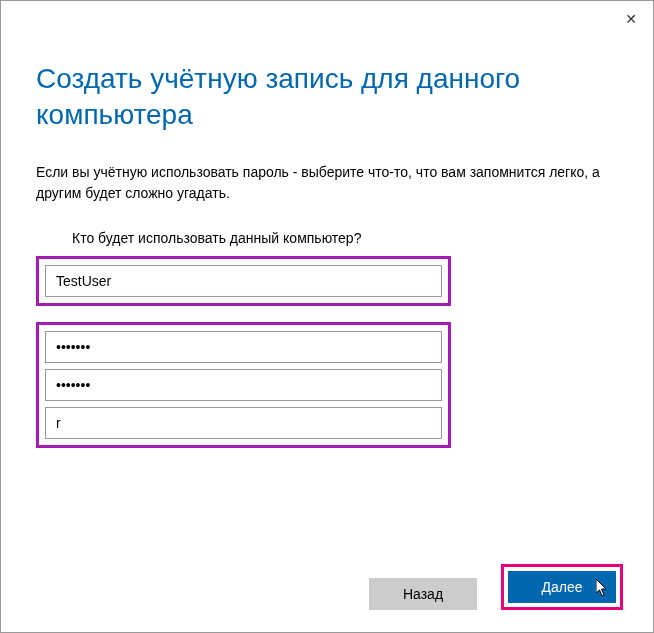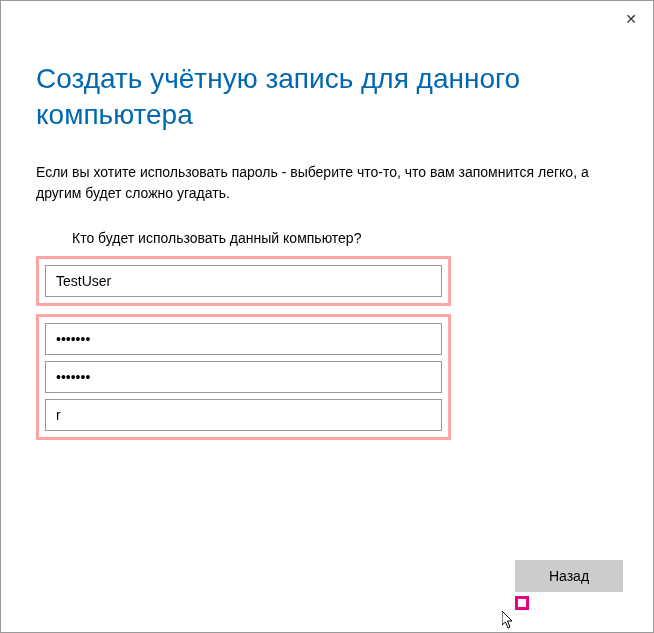--- a/index.html
+++ b/index.html
@@ -44,23 +44,23 @@
       line-height: 1.5;
       margin-bottom: 26px;
     }
     .section-label {
       font-size: 14px;
       color: #000;
       margin-bottom: 10px;
       margin-left: 36px;
     }
     .highlight-box {
-      border: 3px solid #fca5a5;
+      border: 3px solid #a21caf;
       padding: 6px;
-      margin-bottom: 8px;
+      margin-bottom: 16px;
       width: 415px;
     }
     input[type="text"], input[type="password"] {
       width: 100%;
       height: 32px;
       border: 1px solid #999;
       padding: 0 10px;
       font-size: 14px;
       font-family: inherit;
       outline: none;
@@ -71,23 +71,22 @@
       margin-bottom: 6px;
     }
     .stacked-inputs input:last-child {
       margin-bottom: 0;
     }
     .footer {
       position: absolute;
       bottom: 22px;
       right: 30px;
       display: flex;
-      gap: 4px;
-      align-items: flex-start;
-      flex-direction: column;
+      gap: 24px;
+      align-items: flex-end;
     }
     .btn {
       width: 108px;
       height: 32px;
       border: none;
       font-size: 14px;
       font-family: inherit;
       cursor: pointer;
       display: flex;
       align-items: center;
@@ -121,38 +120,39 @@
 </head>
 <body>
 
 <div class="close-btn">
   <span>✕</span>
 </div>
 
 <div class="content">
   <h1 class="title">Создать учётную запись для данного компьютера</h1>
 
-  <p class="description">Если вы хотите использовать пароль - выберите что-то, что вам запомнится легко, а другим будет сложно угадать.</p>
+  <p class="description">Если вы учётную использовать пароль - выберите что-то, что вам запомнится легко, а другим будет сложно угадать.</p>
 
   <div class="section-label">Кто будет использовать данный компьютер?</div>
 
   <div class="highlight-box">
     <input type="text" value="TestUser" style="">
   </div>
 
 
   <div class="highlight-box stacked-inputs">
     <input type="text" value="•••••••" style="">
     <input type="text" value="•••••••" style="">
     <input type="text" value="r" style="">
   </div>
 </div>
 
 <div class="footer">
   <button class="btn btn-back">Назад</button>
   <div class="btn-next-wrap">
+    <button class="btn btn-next">Далее</button>
     <div class="cursor">
       <svg width="14" height="18" viewBox="0 0 14 18">
         <path d="M0,0 L0,14 L3.5,11 L6,17 L8,16 L5.5,10 L10,10 Z" fill="#fff" stroke="#000" stroke-width="1"></path>
       </svg>
     </div>
   </div>
 </div>
 
 </body></html>

